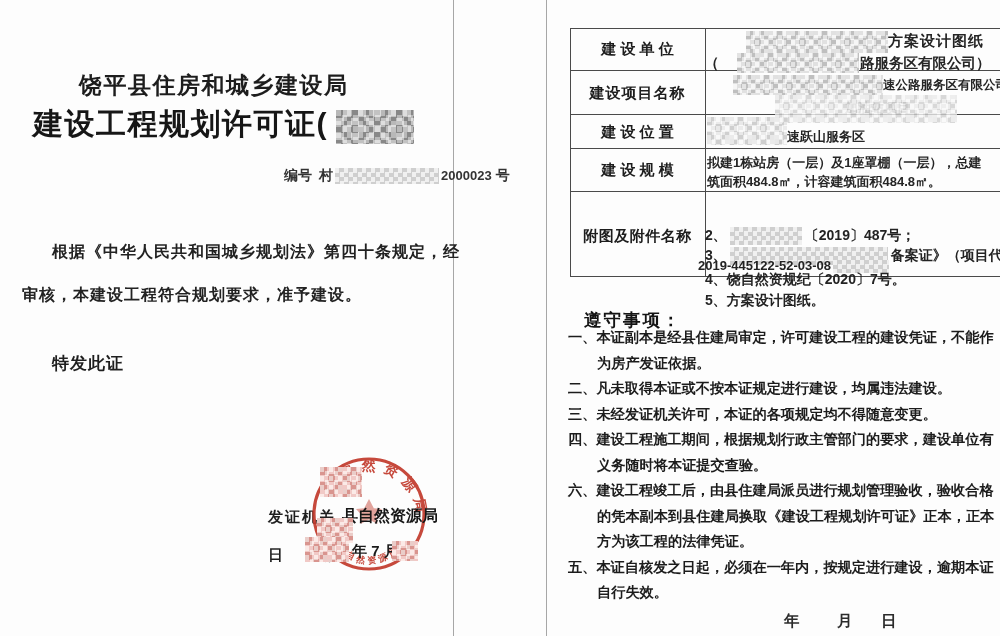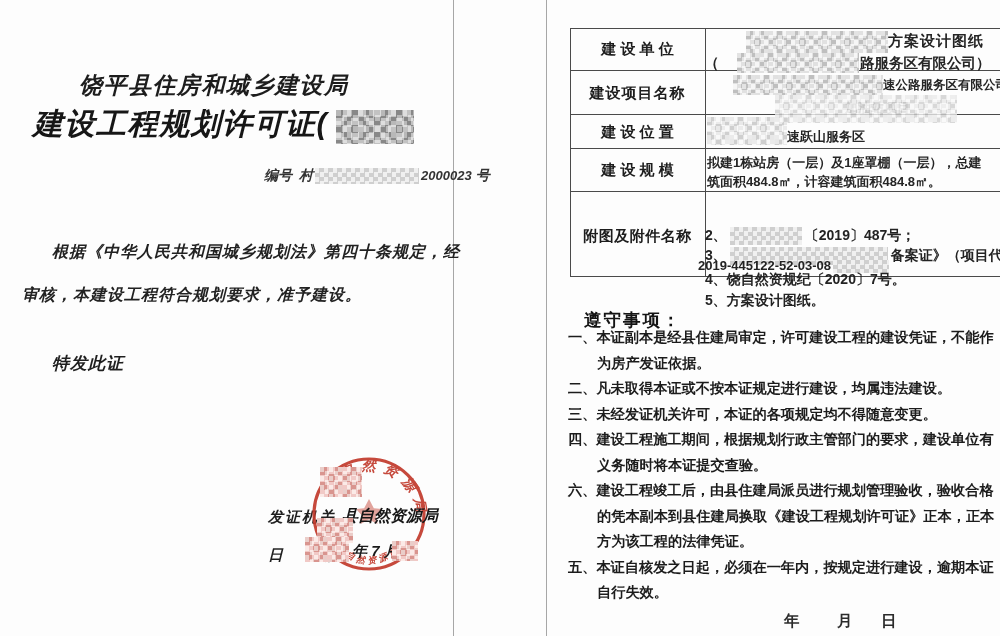--- a/index.html
+++ b/index.html
@@ -33,28 +33,28 @@
   .cell-label{width:135px;text-align:center;font-size:15px;font-weight:700;color:#1d1d1d;}
 </style>
 </head>
 <body>
 
 <div id="canvas">
 
   <div class="vline" style="left:453px;top:0;height:636px;opacity:.75;"></div>
   <div class="vline" style="left:546px;top:0;height:636px;opacity:.75;"></div>
 
-  <div class="abs" style="left:0;top:0;width:453px;height:447px;font-style:italic;">
+  <div class="abs" style="left:0;top:0;width:453px;height:447px;">
 
     <div class="abs t title-sm" style="left:79px;top:70px;">饶平县住房和城乡建设局</div>
 
     <div class="abs t title-lg" style="left:33px;top:104px;">建设工程规划许可证(</div>
     <div class="mz mz-dark" style="left:336px;top:110px;width:78px;height:34px;"></div>
 
-    <div class="abs t" style="left:264px;top:167px;font-size:14px;font-weight:600;color:#333;">
+    <div class="abs t" style="left:284px;top:167px;font-size:14px;font-weight:600;color:#333;">
       <span>编号</span><span style="display:inline-block;width:7px;"></span><span>村</span><span class="mzi" style="width:104px;height:16px;margin:0 2px;"></span><span style="font-size:13px;">2000023</span><span style="display:inline-block;width:4px;"></span><span>号</span>
     </div>
 
     <div class="abs t bodytxt" style="left:52px;top:242px;">根据《中华人民共和国城乡规划法》第四十条规定，经</div>
     <div class="abs t bodytxt" style="left:22px;top:285px;">审核，本建设工程符合规划要求，准予建设。</div>
 
     <div class="abs t" style="left:52px;top:352px;font-size:17px;font-weight:700;color:#1f1f1f;letter-spacing:1px;">特发此证</div>
 
     <div class="abs t lbl" style="left:230px;top:508px;">发证机关</div>
     <div class="abs t" style="left:342px;top:506px;font-size:16px;font-weight:700;color:#161616;z-index:6;">县自然资源局</div>

